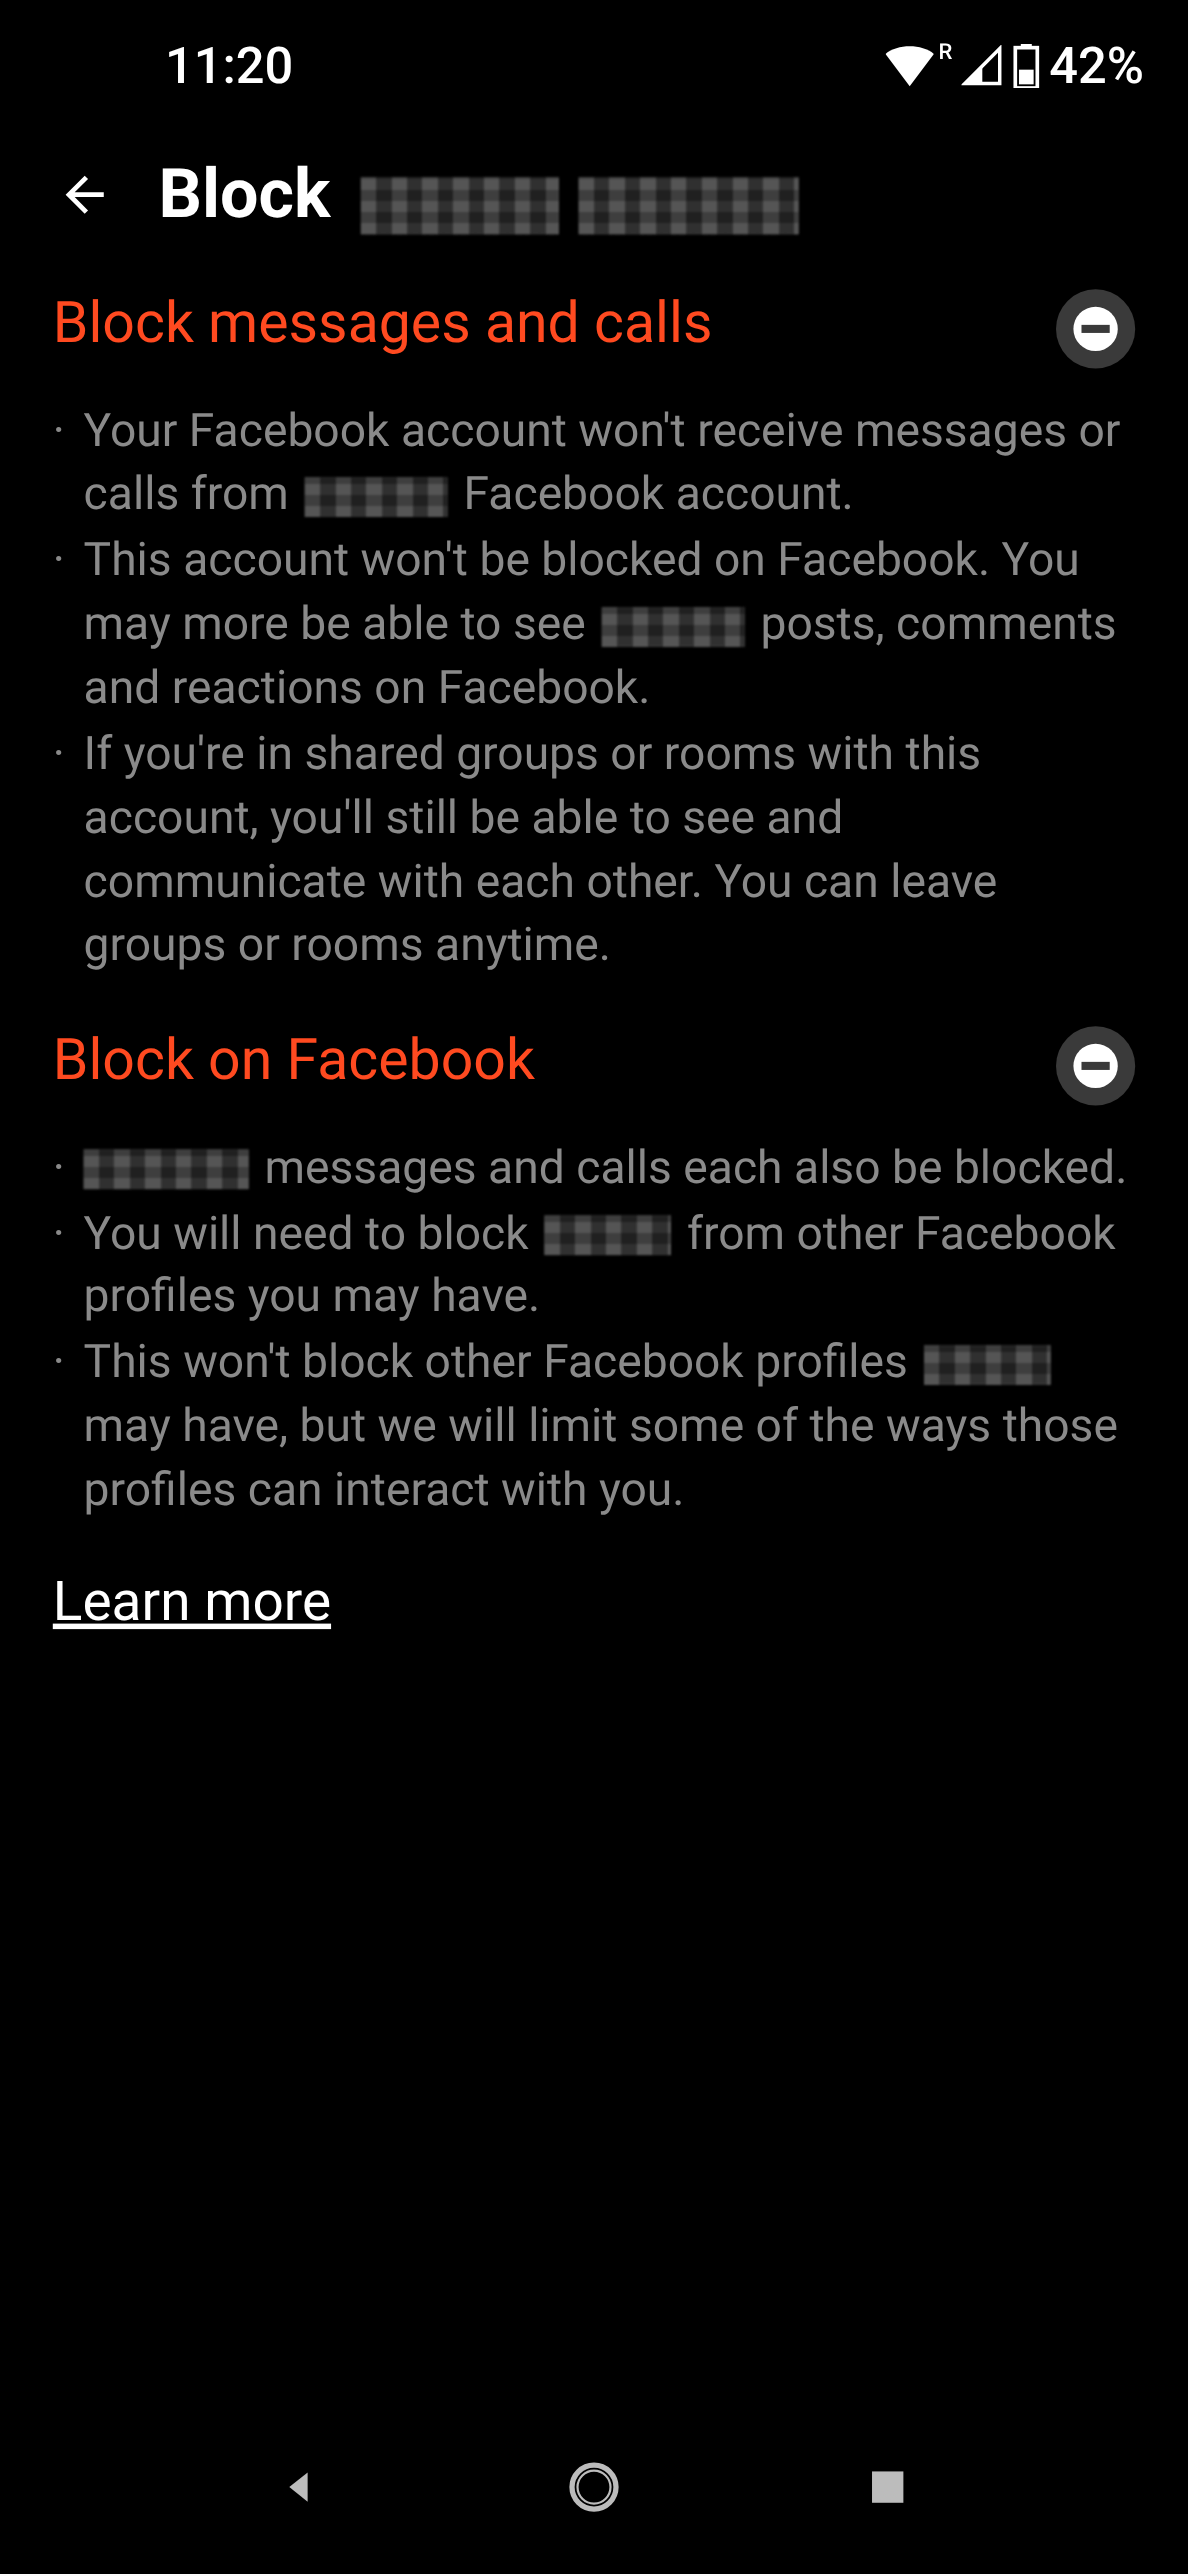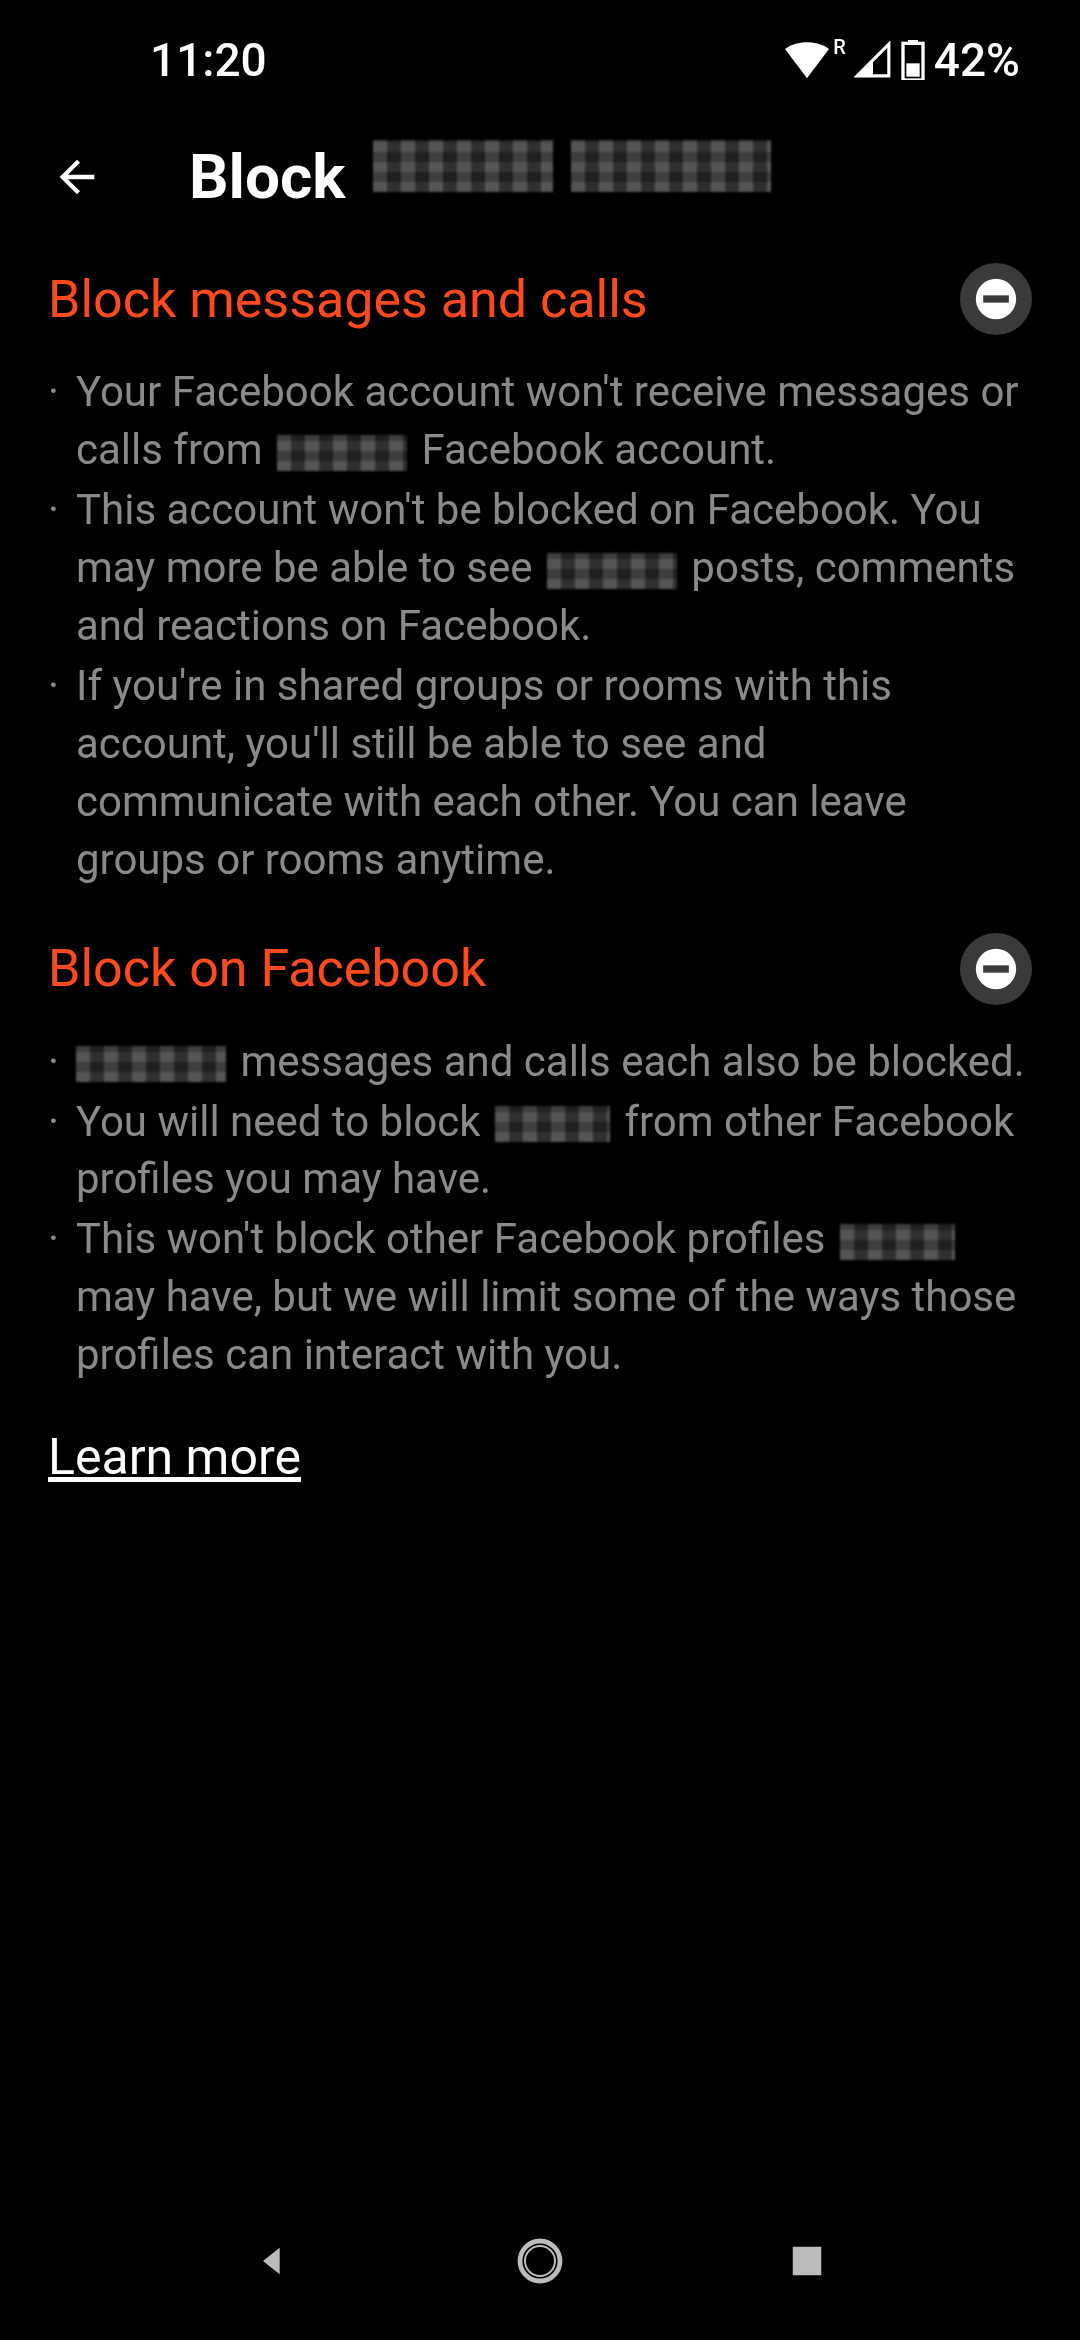--- a/index.html
+++ b/index.html
@@ -13,21 +13,21 @@
     background: #000;
     font-family: -apple-system, BlinkMacSystemFont, 'Segoe UI', Roboto, sans-serif;
     color: #fff;
     overflow: hidden;
     position: relative;
   }
   .status-bar {
     display: flex;
     justify-content: space-between;
     align-items: center;
-    padding: 30px 60px 20px 50px;
+    padding: 30px 40px 20px 50px;
     height: 110px;
   }
   .status-left {
     font-size: 46px;
     font-weight: 500;
     padding-left: 100px;
   }
   .status-right {
     display: flex;
     align-items: center;
@@ -50,23 +50,22 @@
     height: 54px;
     display: flex;
     align-items: center;
     justify-content: center;
     cursor: pointer;
   }
   .page-title {
     font-size: 62px;
     font-weight: 700;
     display: flex;
-    align-items: flex-start;
+    align-items: flex-end;
     gap: 16px;
-    margin-left: 45px;
   }
   .redacted-title {
     display: inline-flex;
     gap: 18px;
     margin-left: 12px;
   }
   .pixelated {
     display: inline-block;
     background: repeating-linear-gradient(
       0deg,
@@ -83,21 +82,21 @@
   .pixelated-mid { height: 36px; }
   .content {
     padding: 20px 48px 0 48px;
   }
   .section {
     margin-bottom: 44px;
   }
   .section-header {
     display: flex;
     justify-content: space-between;
-    align-items: center;
+    align-items: flex-start;
     margin-bottom: 28px;
   }
   .section-title {
     color: #ff4a20;
     font-size: 52px;
     font-weight: 400;
   }
   .block-icon-btn {
     width: 72px;
     height: 72px;

